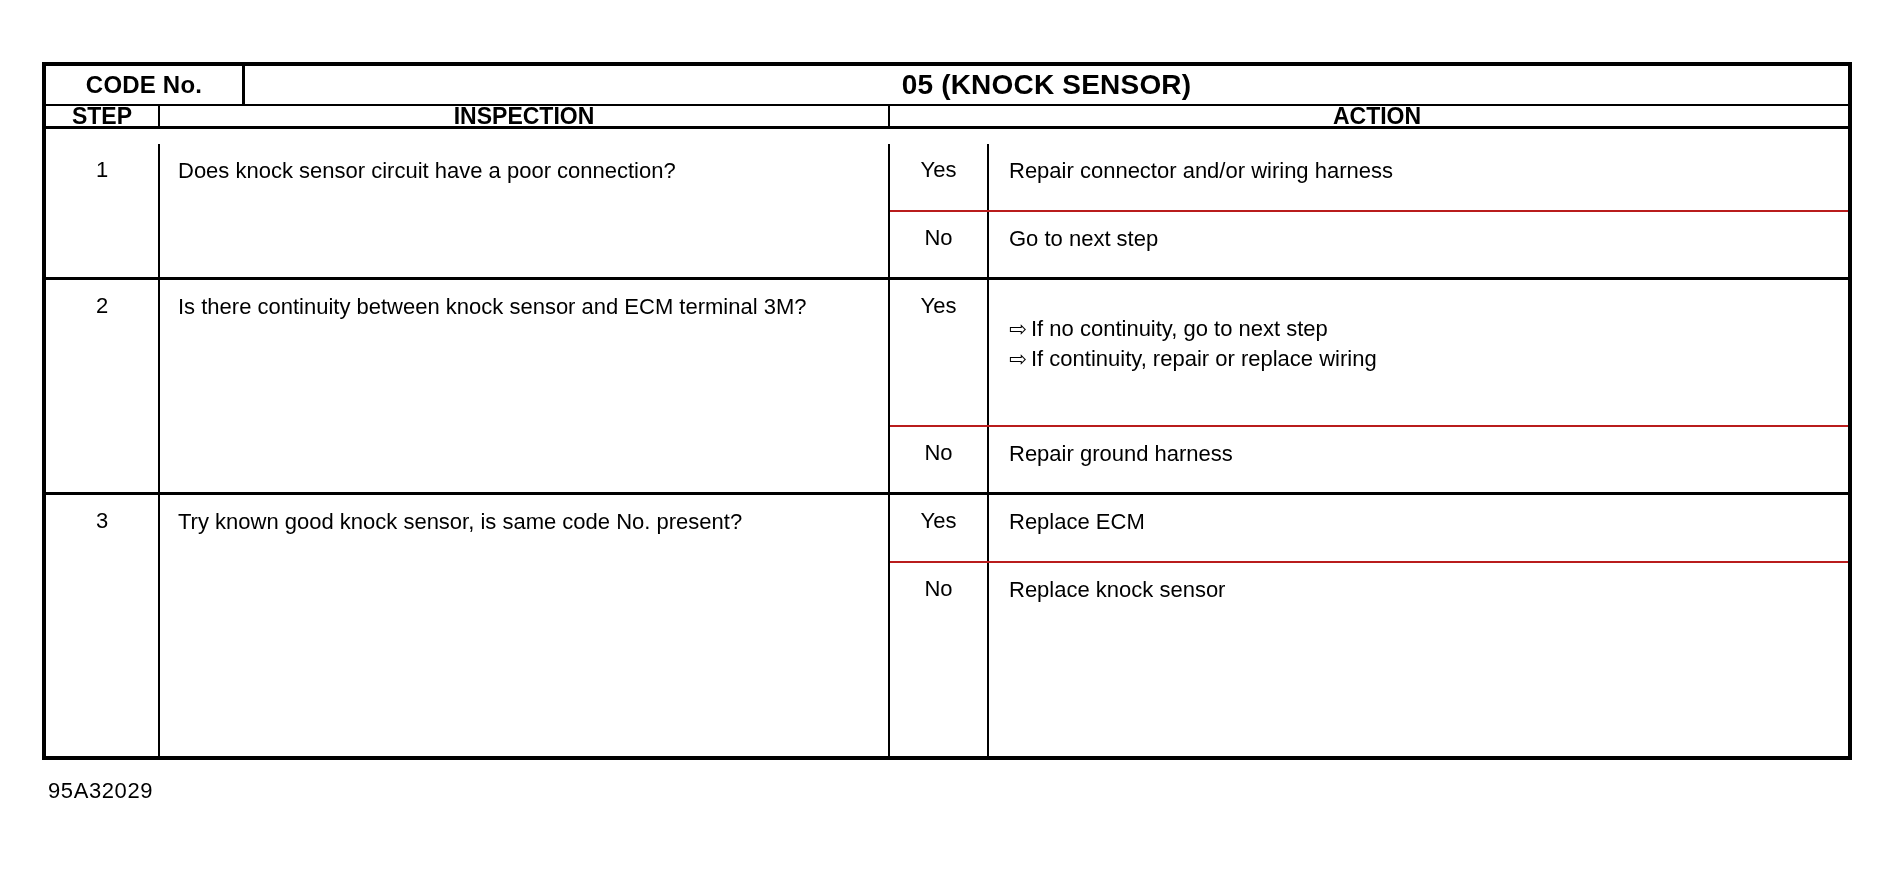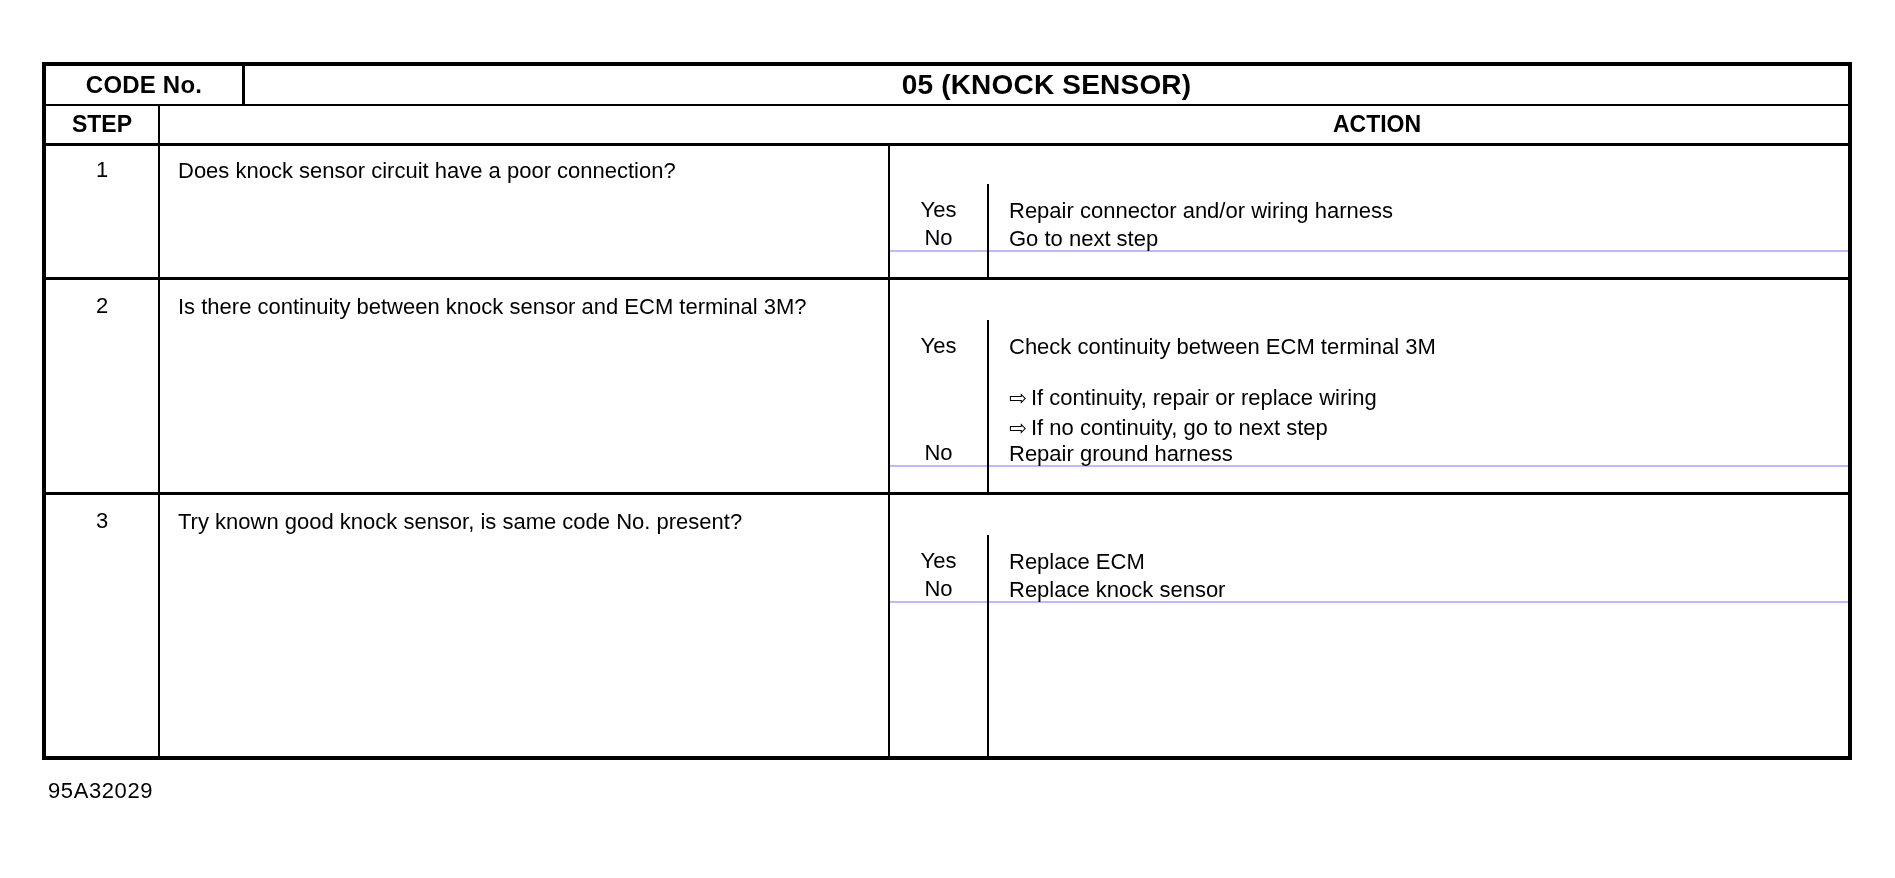--- a/index.html
+++ b/index.html
@@ -32,21 +32,21 @@
     display:flex;align-items:center;justify-content:center;
     font-weight:bold;font-size:24px;letter-spacing:.2px;
   }
   .hdr-code .code-value{
     position:absolute;left:199px;right:0;top:0;height:100%;
     display:flex;align-items:center;justify-content:center;
     font-weight:bold;font-size:28px;letter-spacing:.2px;
   }
 
   
-  .hdr-cols{top:40px;height:40px;border-bottom:3px solid #000;}
+  .hdr-cols{top:40px;height:23px;border-bottom:3px solid #000;}
   .hdr-cols .c-step{
     position:absolute;left:0;top:0;width:114px;height:100%;
     box-sizing:border-box;border-right:2px solid #000;
     display:flex;align-items:center;justify-content:center;
     font-weight:bold;font-size:23px;
   }
   .hdr-cols .c-insp{
     position:absolute;left:114px;top:0;width:730px;height:100%;
     box-sizing:border-box;border-right:2px solid #000;
     display:flex;align-items:center;justify-content:center;
@@ -85,21 +85,21 @@
     box-sizing:border-box;border-right:2px solid #000;
     display:block;text-align:center;
     font-size:22px;padding-top:13px;
   }
   .outcome .act{
     position:absolute;left:99px;right:0;top:0;height:100%;
     padding:12px 4px 0 20px;
     box-sizing:border-box;
     font-size:22px;line-height:29px;
   }
-  .sep{border-bottom:2px solid #c4b5fd;margin-top:40px;}
+  .sep{border-bottom:2px solid #b91c1c;}
 
   .arrow-line{white-space:nowrap;}
   .arrow-glyph{
     display:inline-block;width:22px;
     font-family:"DejaVu Sans",sans-serif;
     font-size:21px;line-height:29px;
   }
   .gap{height:22px;}
 
   
@@ -116,20 +116,21 @@
 
   <div class="table">
 
     <div class="row hdr-code">
       <div class="code-label">CODE No.</div>
       <div class="code-value">05 (KNOCK SENSOR)</div>
     </div>
 
     <div class="row hdr-cols">
       <div class="c-step">STEP</div>
+      <div class="c-insp">INSPECTION</div>
       <div class="c-act">ACTION</div>
     </div>
 
     <div class="step-block sb1">
       <div class="cell-step">1</div>
       <div class="cell-insp">Does knock sensor circuit have a poor connection?</div>
       <div class="cell-outcomes">
         <div class="outcome sep" style="top:0;height:68px;">
           <div class="yn">Yes</div>
           <div class="act">Repair connector and/or wiring harness</div>
@@ -141,27 +142,26 @@
       </div>
     </div>
 
     <div class="step-block sb2">
       <div class="cell-step">2</div>
       <div class="cell-insp">Is there continuity between knock sensor and ECM terminal 3M?</div>
       <div class="cell-outcomes">
         <div class="outcome sep" style="top:0;height:147px;">
           <div class="yn">Yes</div>
           <div class="act">
-            <div>Check continuity between ECM terminal 3M</div>
             <div class="gap"></div>
             <div class="arrow-line">
-              <span class="arrow-glyph">⇨</span><span>If continuity, repair or replace wiring</span>
+              <span class="arrow-glyph">⇨</span><span>If no continuity, go to next step</span>
             </div>
             <div class="arrow-line">
-              <span class="arrow-glyph">⇨</span><span>If no continuity, go to next step</span>
+              <span class="arrow-glyph">⇨</span><span>If continuity, repair or replace wiring</span>
             </div>
           </div>
         </div>
         <div class="outcome" style="top:147px;bottom:0;">
           <div class="yn">No</div>
           <div class="act">Repair ground harness</div>
         </div>
       </div>
     </div>
 

